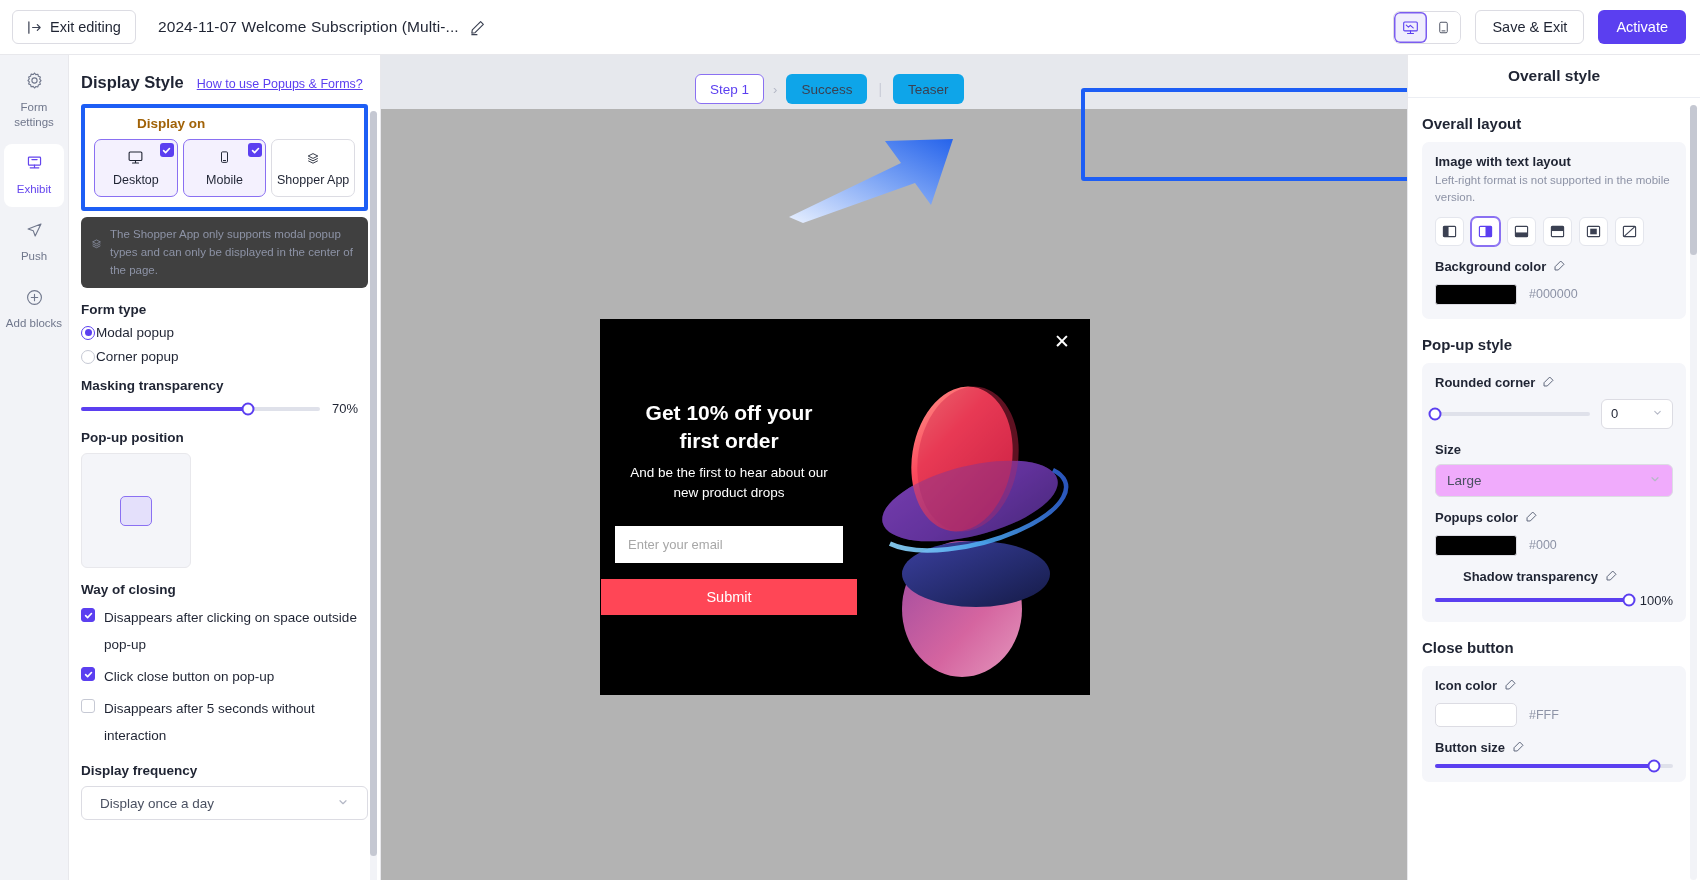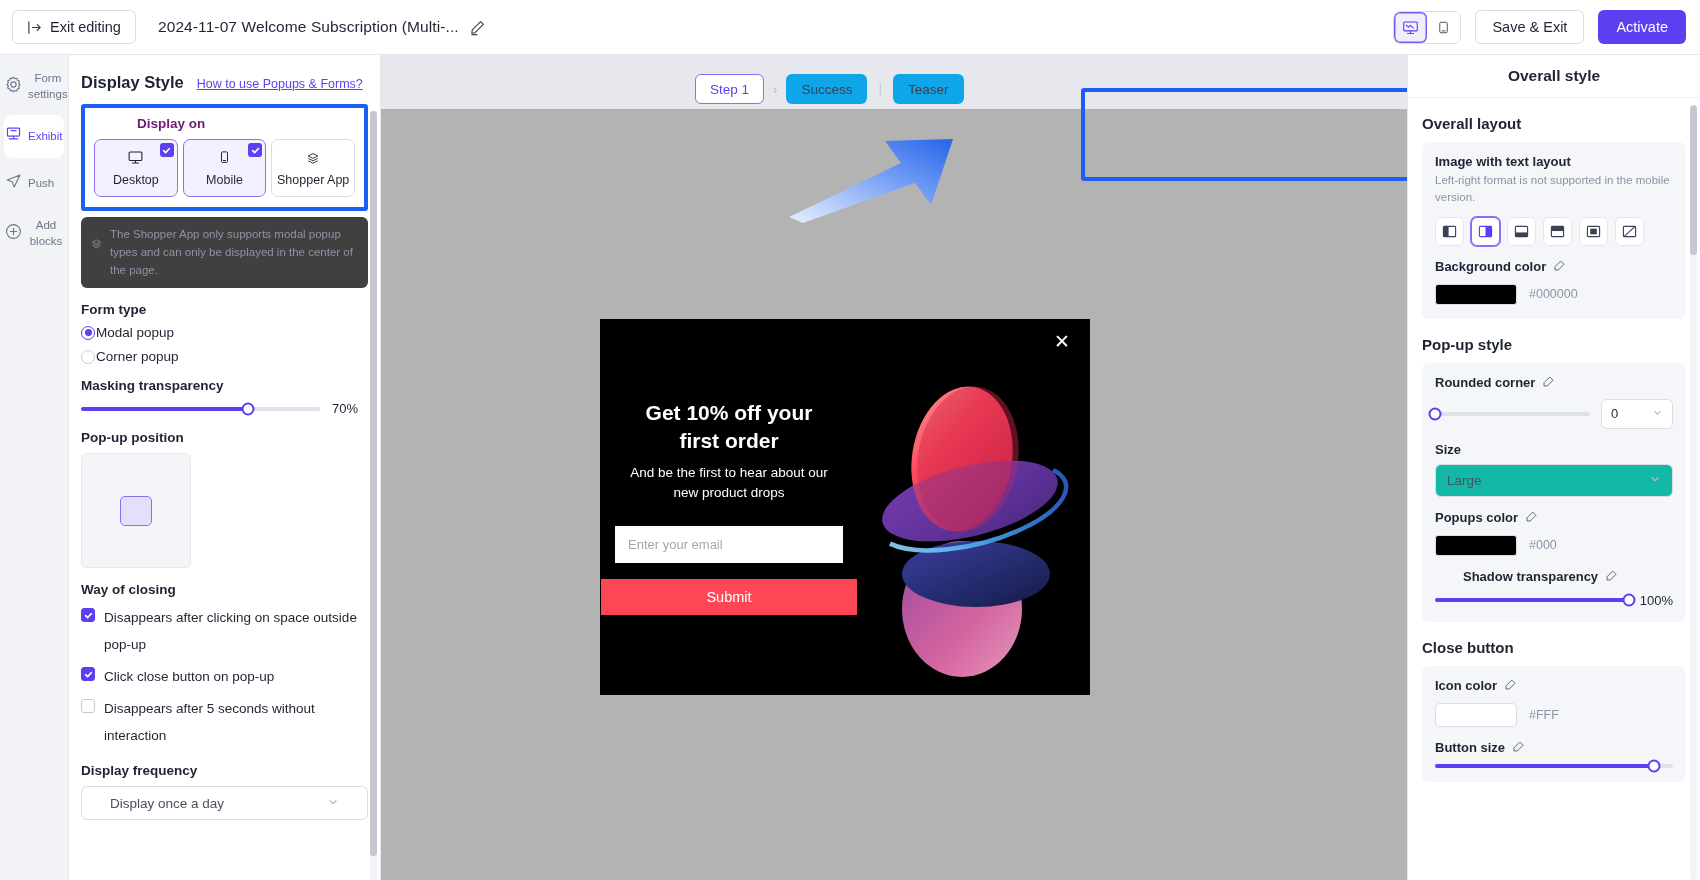--- a/index.html
+++ b/index.html
@@ -49,42 +49,42 @@
   }
 
   
   .rail {
     position: absolute; top: 55px; left: 0; width: 69px; height: 825px;
     background: #f2f3f7; border-right: 1px solid #e8e8ec;
     display: flex; flex-direction: column; align-items: center; padding-top: 6px;
   }
   .rail-item {
     width: 60px; padding: 10px 0 9px; border-radius: 8px; margin-bottom: 4px;
-    display: flex; flex-direction: row; align-items: center; gap: 5px; cursor: pointer;
+    display: flex; flex-direction: column; align-items: center; gap: 5px; cursor: pointer;
     color: #70778c; font-size: 11.5px; line-height: 1.35; text-align: center;
   }
   .rail-item.active { background: #fff; color: #6445ee; }
   .rail-item .rail-label { white-space: pre-line; }
 
   
   .leftpanel {
     position: absolute; top: 55px; left: 69px; width: 312px; height: 825px;
     background: #fff; border-right: 1px solid #e8e8ec; overflow: hidden;
   }
   .lp-head {
     display: flex; align-items: baseline; padding: 18px 16px 8px 12px;
   }
   .lp-title { font-size: 16.5px; font-weight: bold; color: #1f2433; }
   .lp-help {
     margin-left: 13px; font-size: 12.5px; color: #5b3ff0;
     text-decoration: underline; cursor: pointer;
   }
   .lp-body { padding: 0 12px; }
   .field-label { font-size: 13.5px; color: #1f2433; font-weight: bold; margin: 14px 0 8px; }
-  .sec-label { font-size: 13.5px; color: #701a75; font-weight: bold; margin-bottom: 8px; padding-left: 43px; }
+  .sec-label { font-size: 13.5px; color: #a16207; font-weight: bold; margin-bottom: 8px; padding-left: 43px; }
 
   
   .display-on-wrap {
     position: relative; border: 4px solid #1d5ef5; border-radius: 3px;
     padding: 8px 9px 10px; margin-top: 4px;
   }
   .display-on-wrap .sec-label { margin-top: 0; }
   .devcards { display: flex; gap: 5px; }
   .devcard {
     position: relative; flex: 1; height: 58px; border: 1px solid #dcdce3; border-radius: 7px;
@@ -140,21 +140,21 @@
   .cb-row { display: flex; gap: 9px; margin-bottom: 6px; cursor: pointer; }
   .cbox {
     width: 14px; height: 14px; border-radius: 3px; border: 1.5px solid #c6c9d4; background: #fff;
     flex: 0 0 14px; margin-top: 3px; display: flex; align-items: center; justify-content: center;
   }
   .cbox.on { background: #5b3ff0; border-color: #5b3ff0; }
   .cb-row span { font-size: 13.5px; color: #1f2433; line-height: 1.95; }
 
   .select {
     height: 34px; border: 1px solid #dcdce3; border-radius: 6px; background: #fff;
-    display: flex; align-items: center; padding: 0 28px;
+    display: flex; align-items: center; padding: 0 18px;
     font-size: 13.5px; color: #4a5061; cursor: pointer;
   }
   .select .chev { margin-left: auto; color: #b4b8c6; }
 
   
   .lp-scrollbar {
     position: absolute; top: 56px; right: 3px; width: 7px; height: 820px;
     background: #f2f3f7; border-radius: 4px;
   }
   .lp-scrollbar .thumb {
@@ -244,21 +244,21 @@
   .swatch { width: 82px; height: 21px; border: 1px solid #dcdce3; border-radius: 3px; cursor: pointer; }
   .color-hex { font-size: 12.5px; color: #8d93a6; }
   .rp-field-label { font-size: 13px; font-weight: bold; color: #1f2433; margin: 13px 0 7px; }
   .rp-slider-row { display: flex; align-items: center; gap: 11px; margin-top: 8px; }
   .num-select {
     width: 72px; height: 30px; border: 1px solid #dcdce3; border-radius: 6px; background: #fff;
     display: flex; align-items: center; padding: 0 9px; font-size: 13px; color: #1f2433; cursor: pointer;
   }
   .num-select .chev { margin-left: auto; color: #b4b8c6; }
   .rp-select {
-    height: 33px; border: 1px solid #dcdce3; border-radius: 6px; background: #14b8a6;
+    height: 33px; border: 1px solid #dcdce3; border-radius: 6px; background: #f0abfc;
     display: flex; align-items: center; padding: 0 11px; font-size: 13.5px; color: #4a5061; cursor: pointer; gap: 32px;
   }
   .rp-select .chev { margin-left: auto; color: #b4b8c6; }
   .rp-scrollbar {
     position: absolute; top: 50px; right: 3px; width: 7px; height: 775px;
     background: #f2f3f7; border-radius: 4px;
   }
   .rp-scrollbar .thumb {
     position: absolute; top: 0; left: 0; width: 7px; height: 150px;
     background: #c5c8d2; border-radius: 4px; cursor: pointer;

